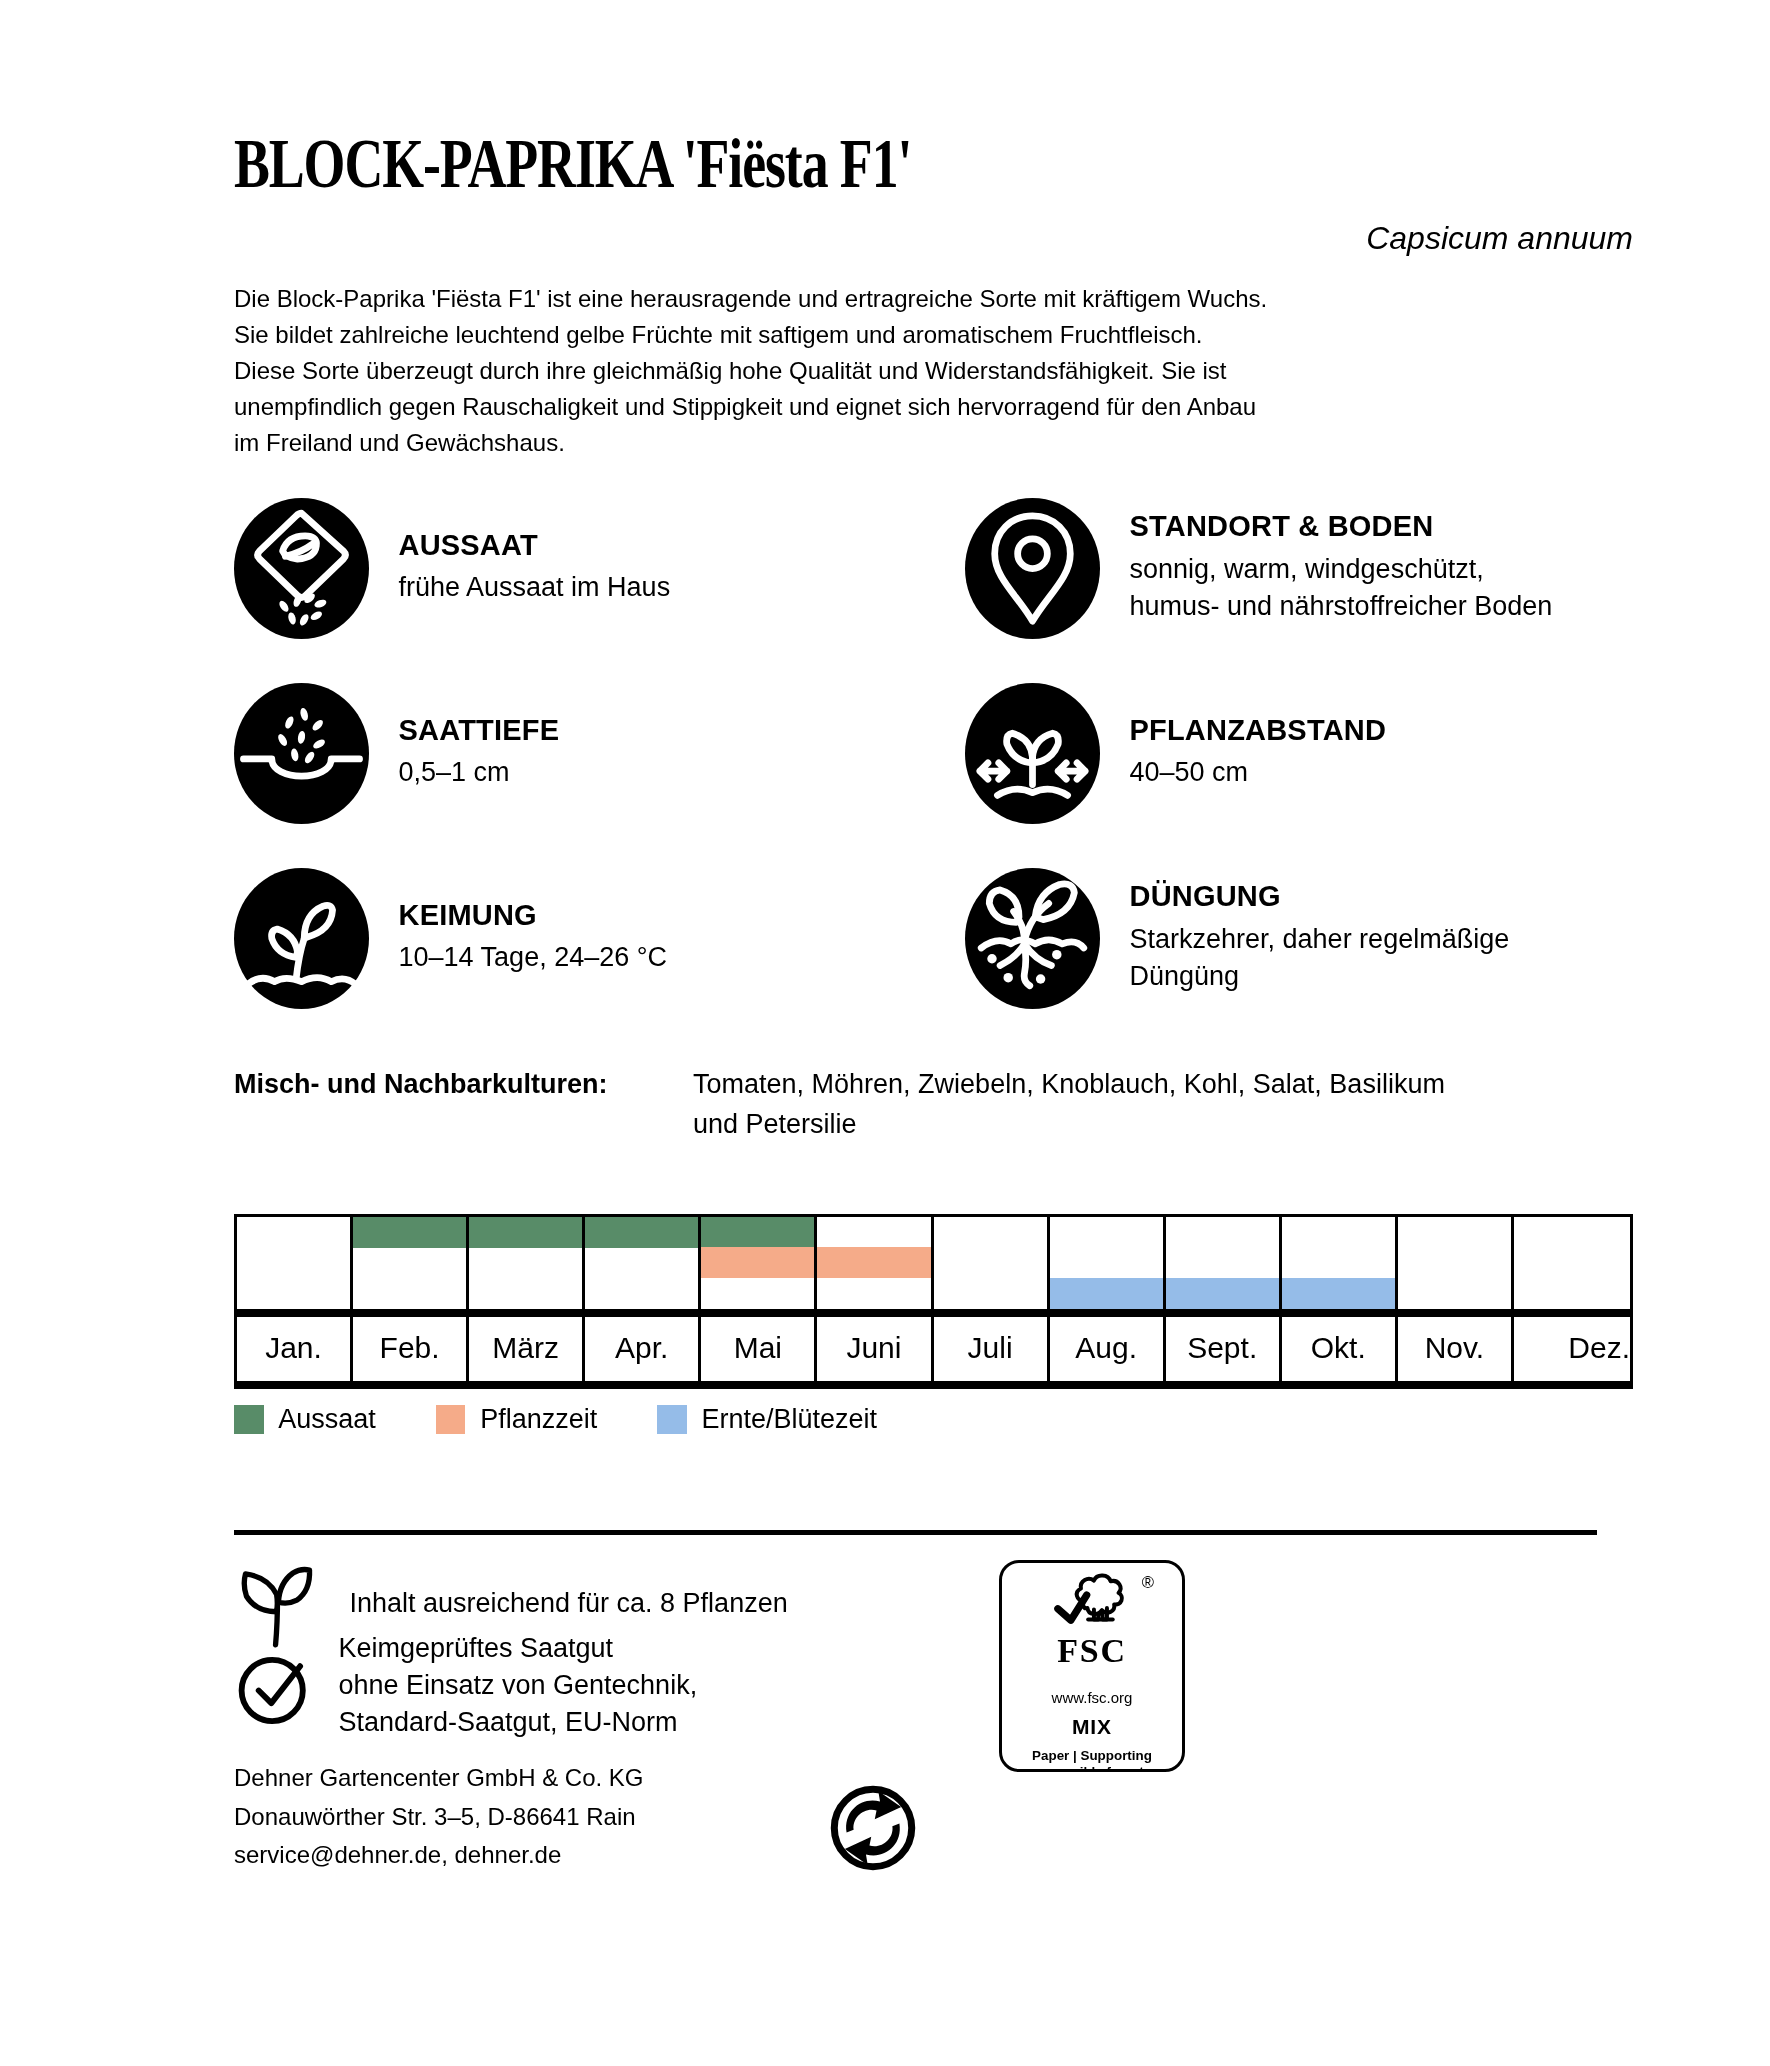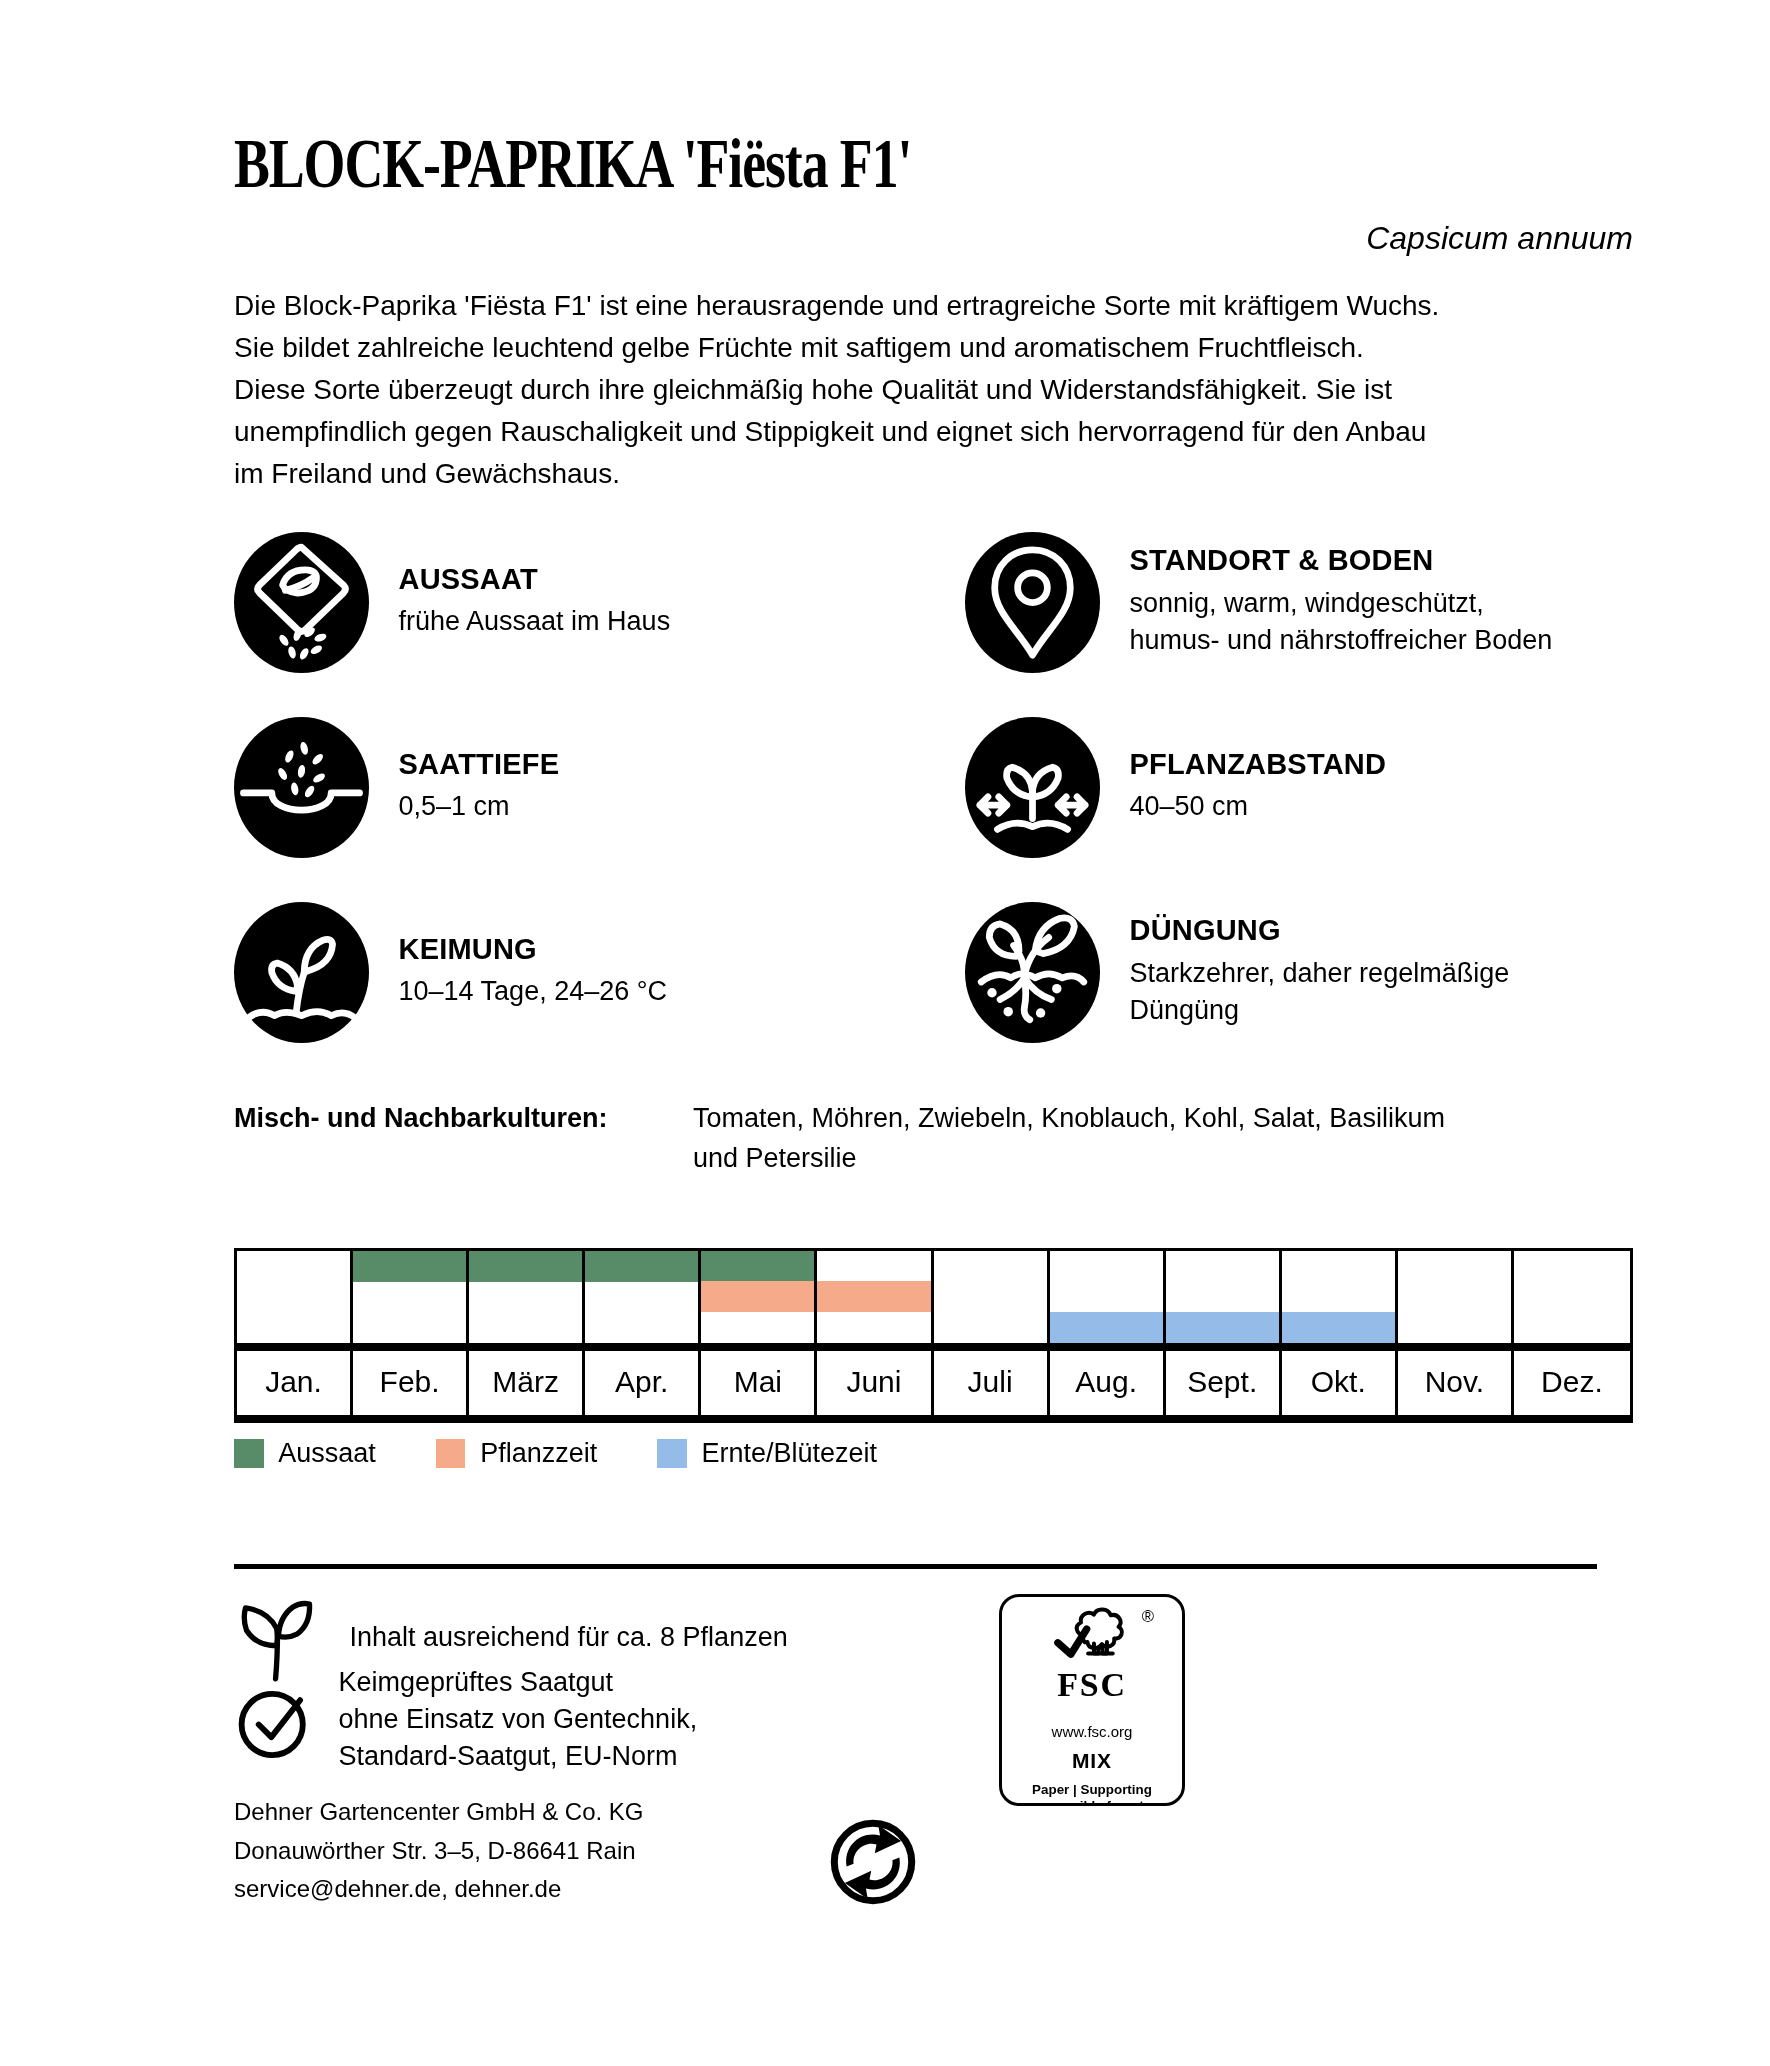--- a/index.html
+++ b/index.html
@@ -6,21 +6,21 @@
   #canvas{position:relative;width:1771px;height:2066px;background:#fff;color:#000;
           font-family:"Liberation Sans",sans-serif;overflow:hidden;padding-left:46px;}
   .content{padding:0 184px 0 188px;}
 
   
   h1{margin:125px 0 0 0;font-family:"Liberation Serif",serif;font-weight:700;font-size:69px;
      letter-spacing:-1.4px;white-space:nowrap;transform:scaleX(.78);transform-origin:left center;}
   .botanical{font-style:italic;font-size:32px;margin-top:15.7px;text-align:right;}
 
   
-  .description{font-size:28px;line-height:1.5;white-space:pre-line;}
+  .description{font-size:24px;line-height:1.5;white-space:pre-line;}
 
   
   .info-grid{display:grid;grid-template-columns:731px 1fr;row-gap:44px;margin-top:37px;}
   .info-item{display:flex;align-items:center;gap:29.5px;}
   .badge{position:relative;flex:none;width:135px;height:141px;background:#000;border-radius:50%;}
   .badge svg{position:absolute;inset:0;width:100%;height:100%;}
   .info-title{font-weight:700;font-size:29px;letter-spacing:0.2px;margin-bottom:7.4px;}
   .info-desc{font-size:27px;line-height:1.4;white-space:pre-line;}
 
   
@@ -30,21 +30,21 @@
 
   
   .cal{margin-top:69px;border:3.7px solid #000;border-bottom-width:8.3px;}
   .cal-chart{position:relative;height:92px;border-bottom:8.3px solid #000;}
   .grid-overlay{position:absolute;inset:0;display:grid;grid-template-columns:repeat(12,1fr);z-index:2;pointer-events:none;}
   .grid-overlay div{border-right:3.2px solid #000;}
   .grid-overlay div:last-child{border-right:none;}
   .band{position:absolute;height:33.5%;z-index:1;}
   .cal-months{display:grid;grid-template-columns:repeat(12,1fr);}
   .cal-m{border-right:3.2px solid #000;text-align:center;font-size:30px;padding:14px 0 16.6px;}
-  .cal-m:last-child{border-right:none;}
+  .cal-m:last-child{border-right:none;text-align:right;}
 
   
   .legend{display:flex;align-items:center;gap:60px;margin-top:14.8px;font-size:27px;}
   .legend-item{display:flex;align-items:center;gap:14.8px;}
   .swatch{width:29.5px;height:29.5px;flex:none;}
 
   .rule{width:1363px;height:4.6px;background:#000;border:none;margin:95px 0 0 0;}
 
   
   .footer{position:relative;height:475px;margin-top:0;}

